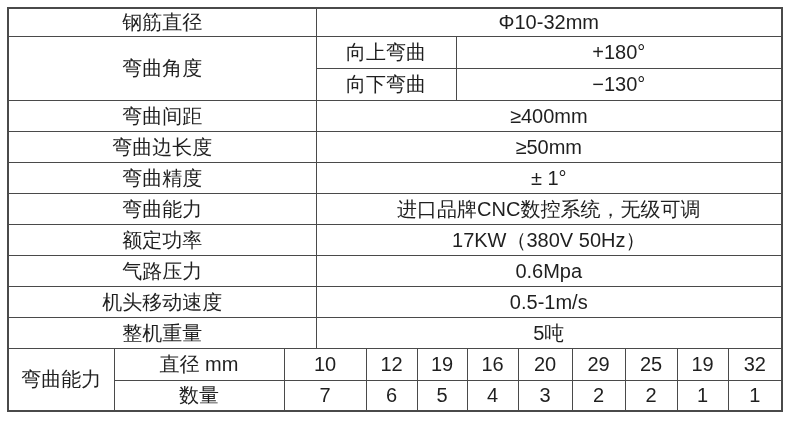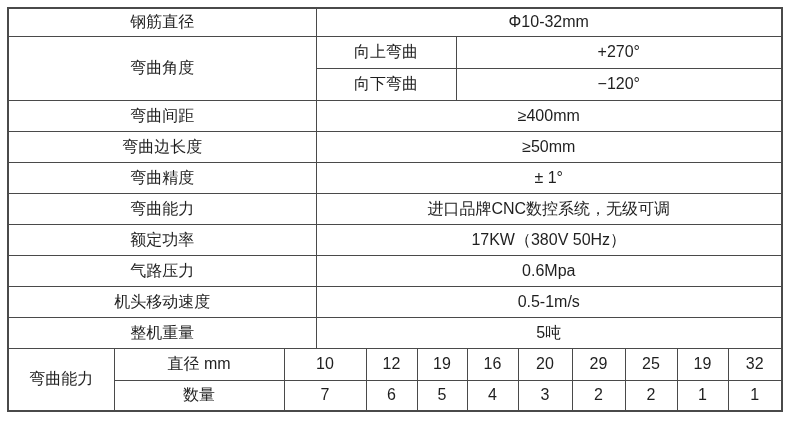--- a/index.html
+++ b/index.html
@@ -16,21 +16,21 @@
   table.spec {
     border-collapse: collapse;
     table-layout: fixed;
     margin: 7px 0 0 7px;
     border: 2px solid #4a4a4a;
   }
   table.spec td {
     border: 1px solid #4a4a4a;
     text-align: center;
     vertical-align: middle;
-    font-size: 16px;
+    font-size: 20px;
     color: #1f1f1f;
     padding: 0;
     white-space: nowrap;
     overflow: hidden;
     line-height: 1;
   }
   tr.r1  { height: 28px; }
   tr.r2, tr.r3, tr.r12 { height: 32px; }
   tr.rstd, tr.r13 { height: 31px; }
 </style>
@@ -56,26 +56,26 @@
 
   <tbody>
       <tr class="r1">
     <td colspan="3">钢筋直径</td>
     <td colspan="10">Φ10-32mm</td>
   </tr>
 
   <tr class="r2">
     <td colspan="3" rowspan="2">弯曲角度</td>
     <td colspan="3">向上弯曲</td>
-    <td colspan="7">+270°</td>
+    <td colspan="7">+180°</td>
   </tr>
 
   <tr class="r3">
     <td colspan="3">向下弯曲</td>
-    <td colspan="7">−120°</td>
+    <td colspan="7">−130°</td>
   </tr>
 
   <tr class="rstd">
     <td colspan="3">弯曲间距</td>
     <td colspan="10">≥400mm</td>
   </tr>
 
   <tr class="rstd">
     <td colspan="3">弯曲边长度</td>
     <td colspan="10">≥50mm</td>

